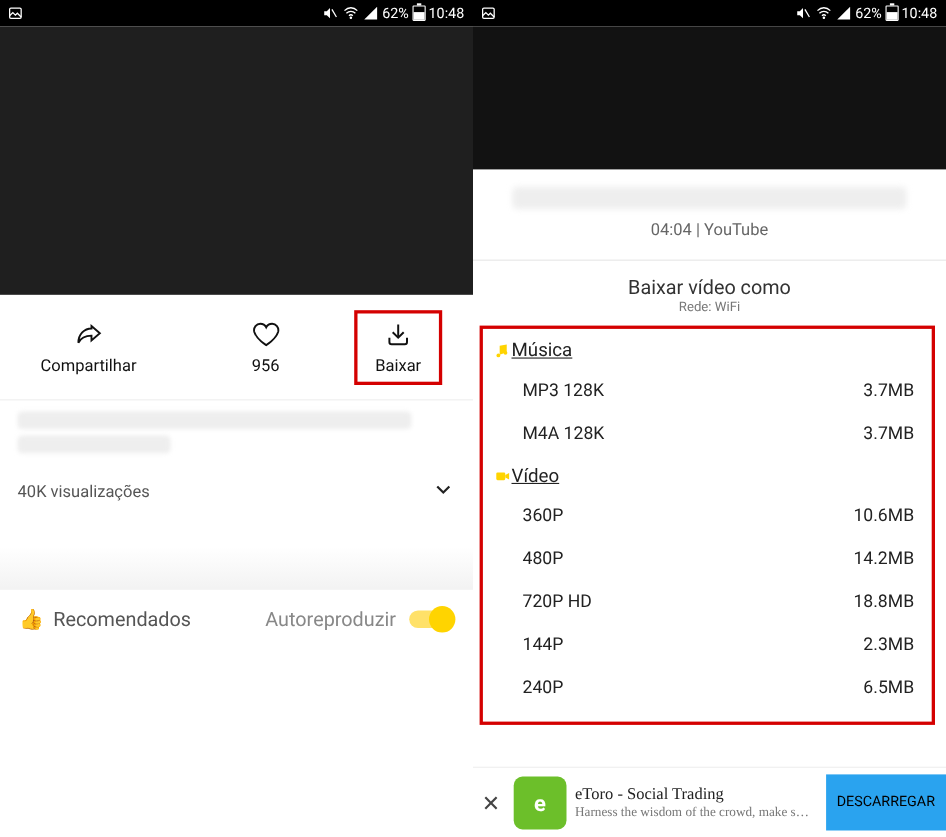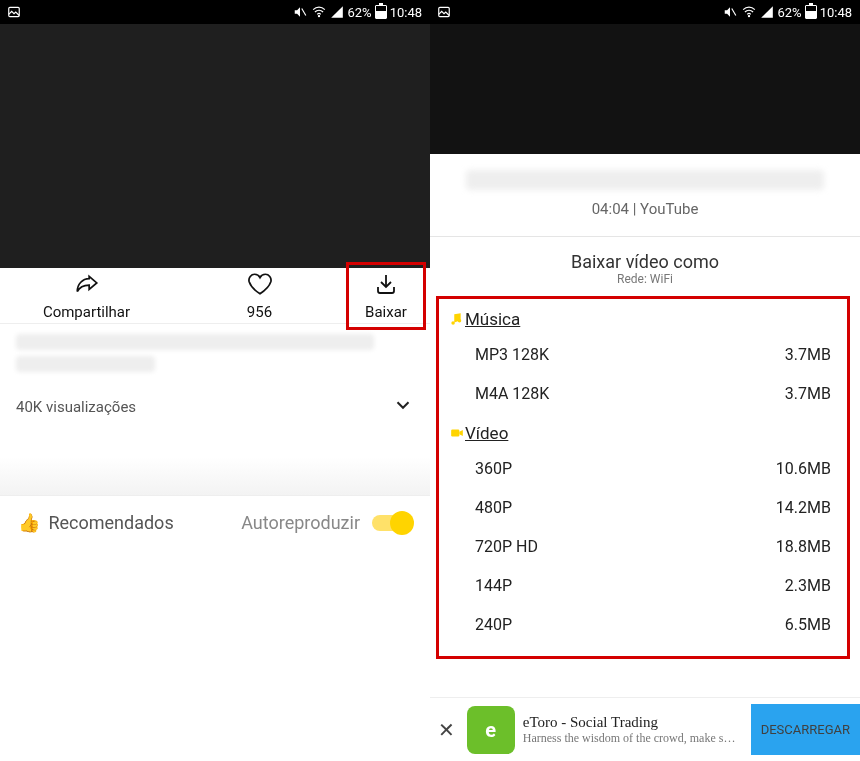--- a/index.html
+++ b/index.html
@@ -40,21 +40,21 @@
   .battery::before {
     content: ""; position: absolute; top: -3px; left: 3px;
     width: 4px; height: 2px; background: #fff;
   }
   .battery .fill { position: absolute; bottom: 0; left: 0; right: 0; height: 62%; background: #fff; }
 
   
   .video-area-left { height: 244px; background: #1f1f1f; }
   .actions-row {
     display: flex;
-    height: 56px;
+    height: 96px;
     align-items: center;
     border-bottom: 1px solid #eee;
     justify-content: flex-end;
   }
   .action-item {
     flex: 1;
     display: flex;
     flex-direction: column;
     align-items: center;
     justify-content: center;
@@ -157,21 +157,21 @@
   .ad-close { font-size: 20px; color: #444; padding: 0 4px; cursor: pointer; }
   .ad-badge {
     width: 48px; height: 48px; border-radius: 8px;
     background: #6cbf2a; display: flex; align-items: center; justify-content: center;
     color: #fff; font-weight: bold; font-size: 20px;
   }
   .ad-text { flex: 1; min-width: 0; font-family: Liberation Serif, serif; }
   .ad-title { font-size: 15px; color: #222; }
   .ad-sub { font-size: 12px; color: #777; white-space: nowrap; overflow: hidden; text-overflow: ellipsis; }
   .ad-btn {
-    background: #2aa3ef; color: #404040;
+    background: #2aa3ef; color: #000000;
     font-size: 13px; padding: 18px 10px;
     cursor: pointer;
   }
 </style>
 </head>
 <body>
 
 <div class="screen">
   <div class="status-bar">
     <div class="status-left">
@@ -222,21 +222,21 @@
       <span>Compartilhar</span>
     </div>
     <div class="action-item">
       <span class="icon">
         <svg width="28" height="26" viewBox="0 0 24 24" fill="none" stroke="#111" stroke-width="1.6">
             <path d="M12 21s-8-5-10-11c-1-4 2-7 5-7 2 0 4 1 5 3 1-2 3-3 5-3 3 0 6 3 5 7-2 6-10 11-10 11z"></path>
           </svg>
       </span>
       <span>956</span>
     </div>
-    <div class="action-item red-box" style="flex:0 0 80px;margin:4px 4px 4px 0;padding:6px 0;">
+    <div class="action-item red-box" style="flex:0 0 80px;margin:4px 28px 4px 0;padding:6px 0;">
       <span class="icon">
         <svg width="26" height="24" viewBox="0 0 24 24" fill="none" stroke="#111" stroke-width="1.8">
             <path d="M12 3v11"></path>
             <path d="M7 10l5 5 5-5"></path>
             <path d="M4 15v4a2 2 0 0 0 2 2h12a2 2 0 0 0 2-2v-4"></path>
           </svg>
       </span>
       <span>Baixar</span>
     </div>
   </div>

